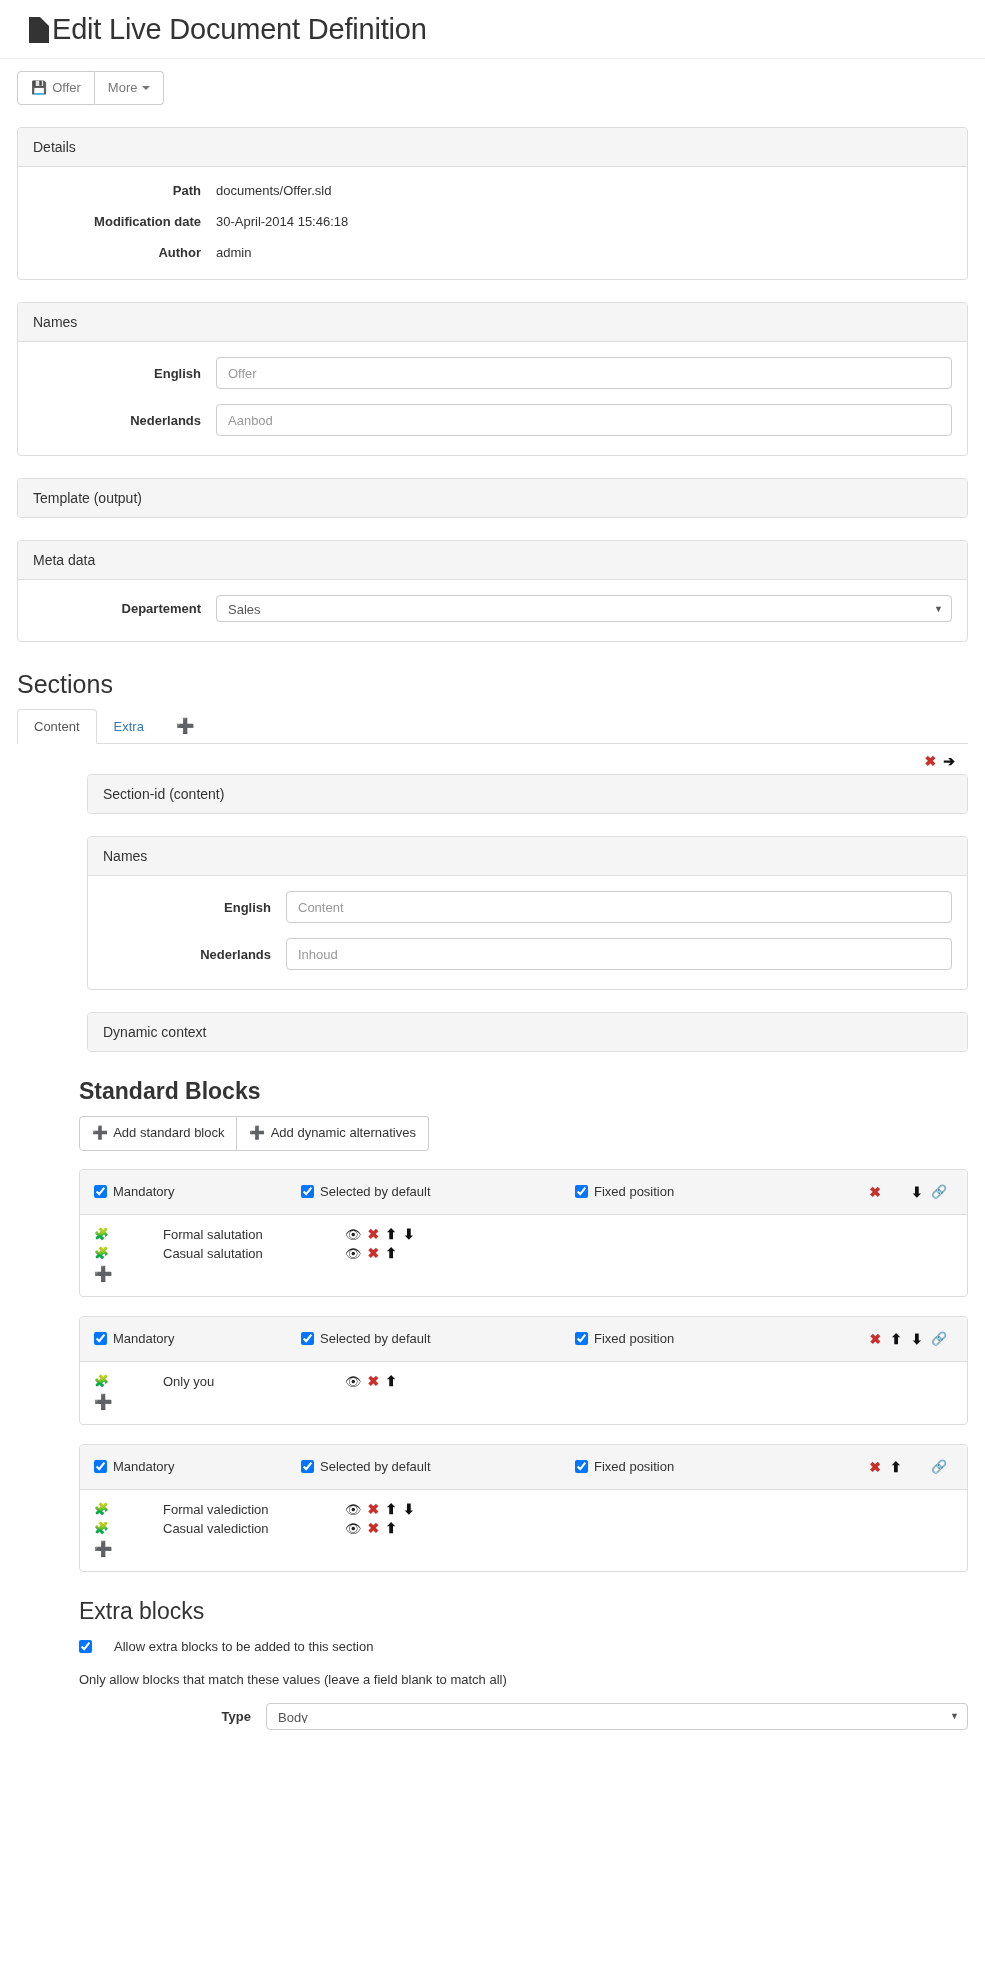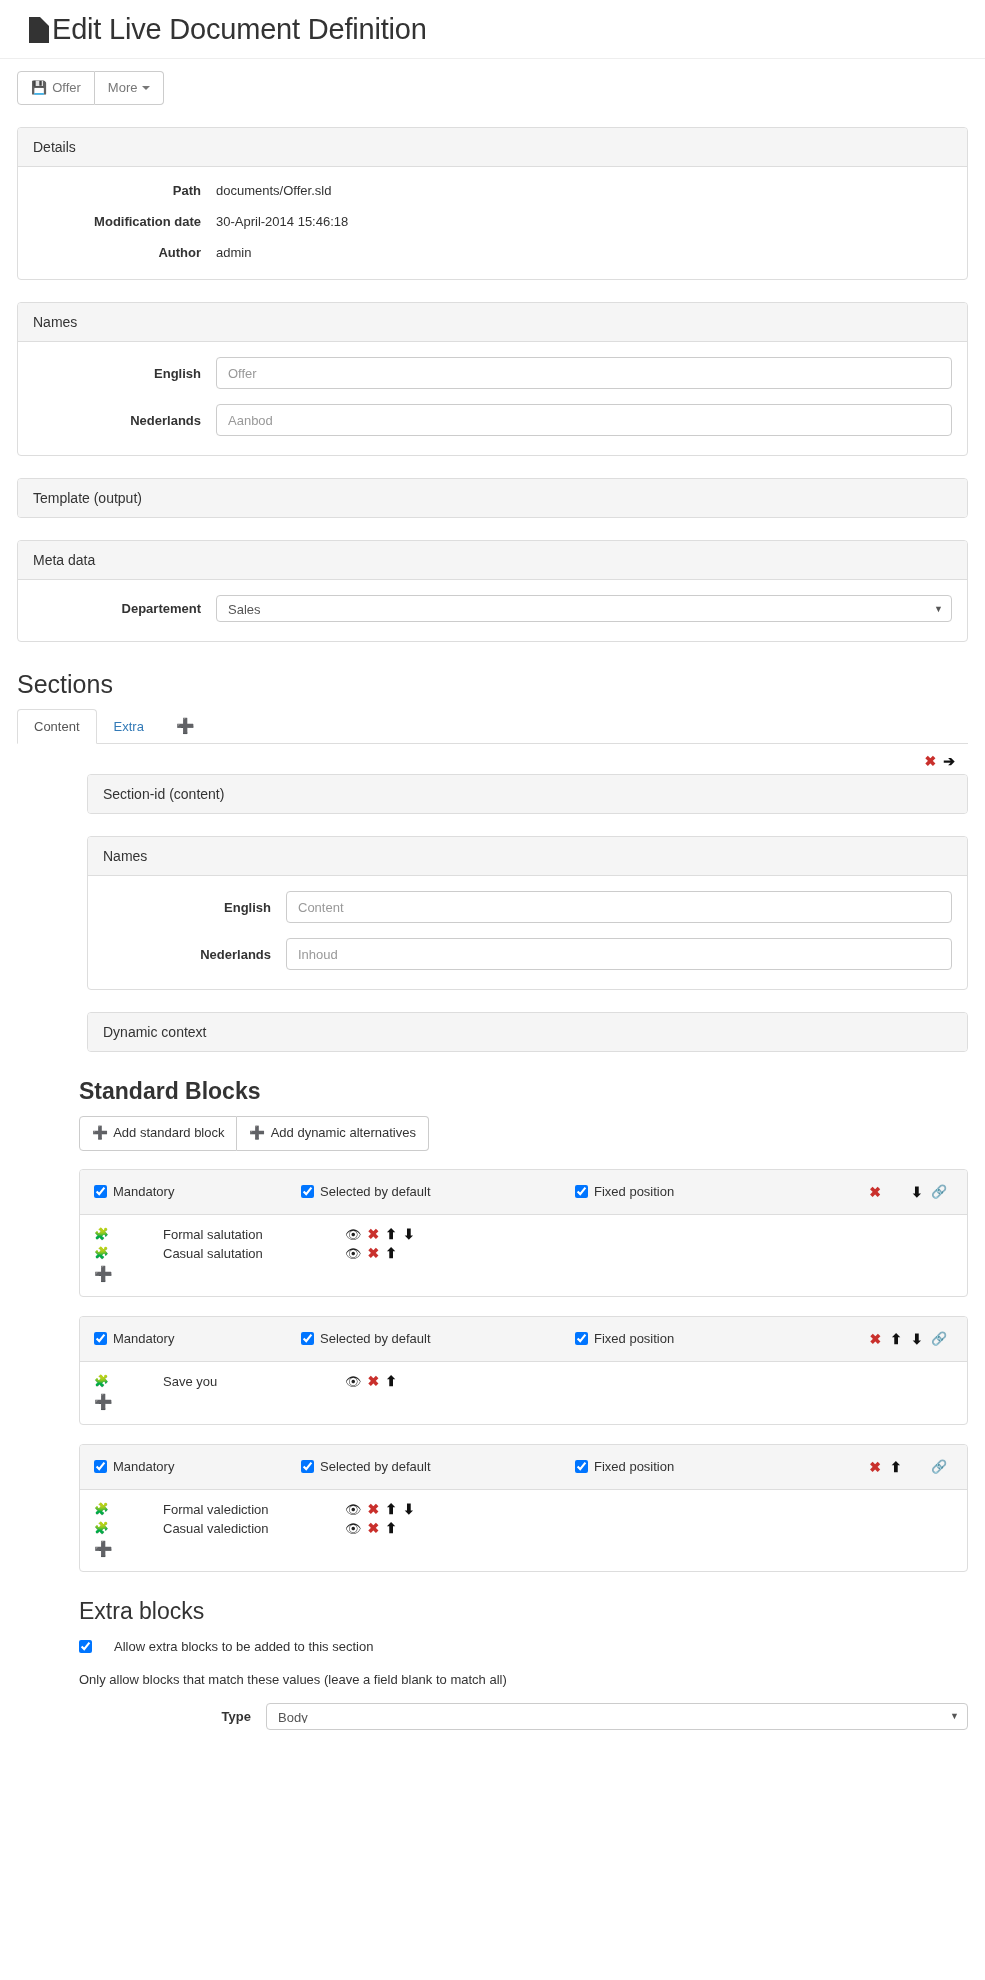--- a/index.html
+++ b/index.html
@@ -439,21 +439,21 @@
           <div class="block-head-actions">
             <span class="ico ico-x">✖</span>
             <span class="ico ico-arrow">⬆</span>
             <span class="ico ico-arrow">⬇</span>
             <span class="ico ico-link">🔗</span>
           </div>
         </div>
         <div class="block-body">
           <div class="block-row">
             <span class="puzzle-icon">🧩</span>
-            <span class="block-name">Save you</span>
+            <span class="block-name">Only you</span>
             <span class="block-row-actions">
               <span class="ico ico-eye">👁</span>
               <span class="ico ico-x">✖</span>
               <span class="ico ico-arrow">⬆</span>
             </span>
           </div>
           <div class="block-row block-add">
             <span class="ico ico-plus">➕</span>
           </div>
         </div>

